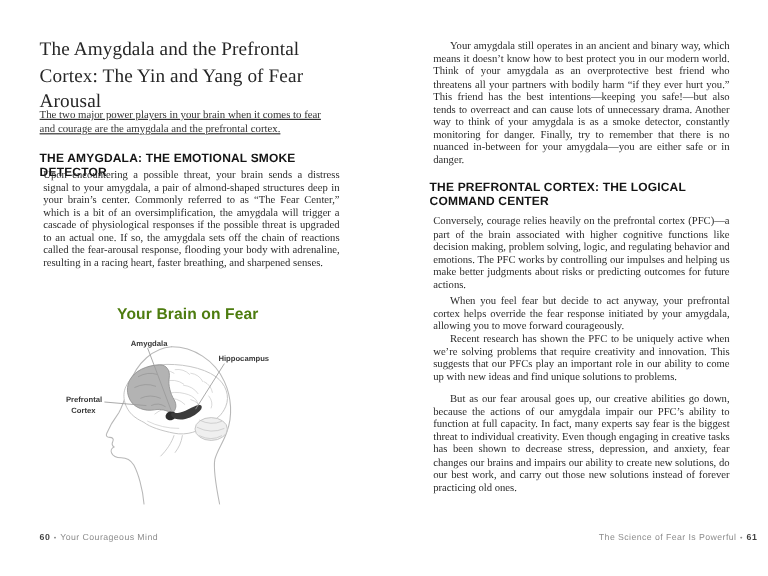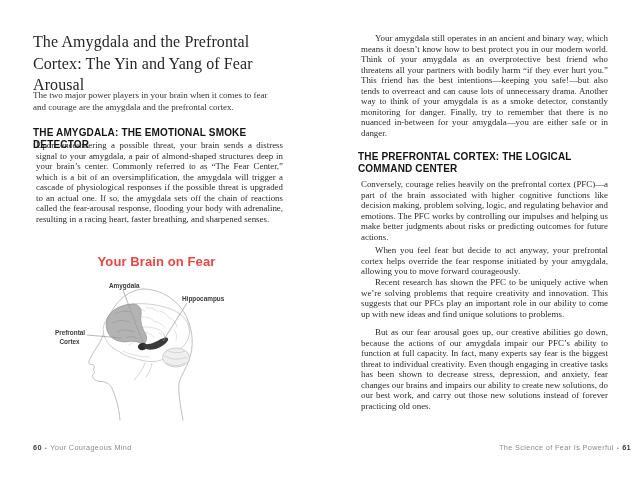--- a/index.html
+++ b/index.html
@@ -24,20 +24,21 @@
     font-weight: 400;
     font-size: 16px; line-height: 21.5px;
     color: #262626;
     white-space: pre-line;
     letter-spacing: 0.1px;
   }
   .subtitle {
     position: absolute; top: 60px; left: 0; width: 247px; margin: 0;
     font-size: 9px; line-height: 11.5px;
     color: #333333;
+    text-decoration: underline;
   }
   .section-heading {
     position: absolute; left: 0; width: 247px; margin: 0;
     font-family: "Liberation Sans", sans-serif;
     font-weight: 700;
     font-size: 10px; line-height: 11.5px;
     letter-spacing: 0.15px;
     color: #141414;
   }
   .heading-left  { top: 97px; }
@@ -58,21 +59,21 @@
   .par-right-3 { top: 214px; }
   .par-right-4 { top: 246px; }
   .par-right-5 { top: 296px; }
 
   .fig-title {
     position: absolute; top: 224px; left: 0; width: 247px; margin: 0;
     text-align: center;
     font-family: "Liberation Sans", sans-serif;
     font-weight: 700;
     font-size: 13px;
-    color: #ef4444;
+    color: #4d7c0f;
     letter-spacing: 0.1px;
   }
   .brain-svg {
     position: absolute; top: 247px; left: 0;
     width: 247px; height: 155px;
   }
   .diagram-label {
     font-family: "Liberation Sans", sans-serif;
     font-size: 6.4px;
     font-weight: 600;

